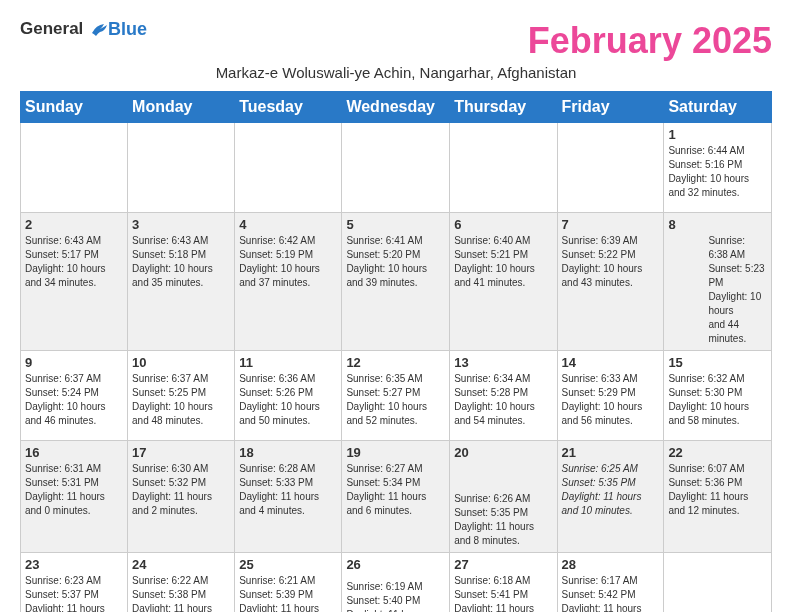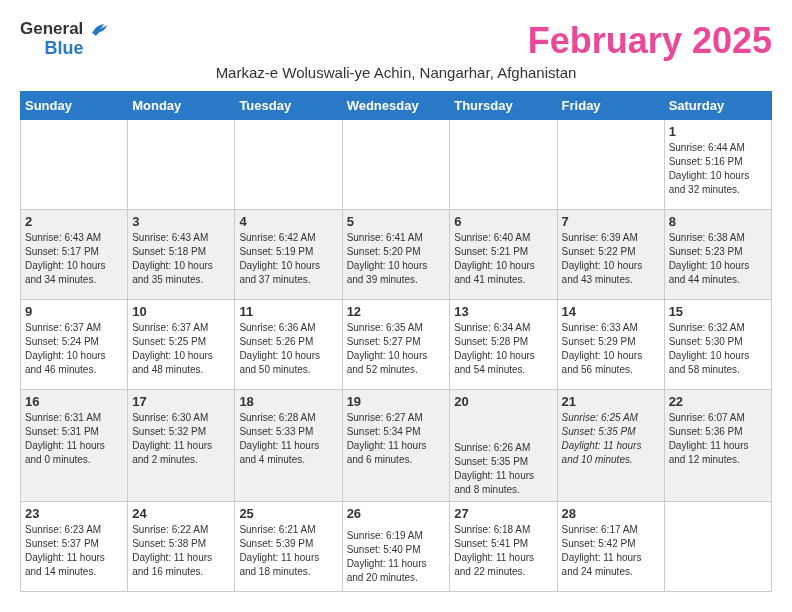--- a/index.html
+++ b/index.html
@@ -13,21 +13,21 @@
     .calendar {
       width: 100%;
       border-collapse: collapse;
       font-size: 11px;
     }
     .calendar th {
       background-color: #2979c7;
       color: #fff;
       padding: 6px 4px;
       text-align: left;
-      font-size: 13px;
+      font-size: 16px;
       font-weight: bold;
       border: 1px solid #2979c7;
     }
     .calendar td {
       border: 1px solid #ccc;
       vertical-align: top;
       padding: 4px;
       width: 108px;
       min-height: 80px;
       height: 90px;
@@ -51,21 +51,21 @@
     }
     .row-white td {
       background-color: #fff;
     }
   </style>
 </head>
 <body>
 
 <div style="display:flex; justify-content:space-between; align-items:flex-start;">
   <div style="display:flex; align-items:center; gap:4px;">
-    <div style="display:flex; flex-direction:column; align-items:center;">
+    <div style="display:flex; flex-direction:row; align-items:flex-start;">
       <div style="font-size:17px; font-weight:bold; color:#333; line-height:1.1;">
         <span style="color:#333;">General</span>
         <svg width="18" height="14" viewBox="0 0 18 14" style="vertical-align:middle; margin-left:2px;">
           <path d="M2 10 Q6 2 14 1 Q12 5 10 6 Q14 4 17 2 Q15 8 10 9 Q8 10 6 13 Q4 11 2 10Z" fill="#2979c7"></path>
         </svg>
       </div>
       <div style="font-size:18px; font-weight:bold; color:#2979c7; line-height:1.1;">Blue</div>
     </div>
   </div>
   <div>
@@ -140,21 +140,21 @@
         </td>
         <td>
           <div class="day-number">7</div>
           <div class="day-info" style="white-space: pre-line;">Sunrise: 6:39 AM
 Sunset: 5:22 PM
 Daylight: 10 hours
 and 43 minutes.</div>
         </td>
         <td>
           <div class="day-number">8</div>
-          <div class="day-info" style="white-space: pre-line;">Sunrise: 6:38 AM
+          <div class="day-info" style="white-space: pre-line; margin-left: 40px;">Sunrise: 6:38 AM
 Sunset: 5:23 PM
 Daylight: 10 hours
 and 44 minutes.</div>
         </td>
       </tr>
       <tr class="row-white">
         <td>
           <div class="day-number">9</div>
           <div class="day-info" style="white-space: pre-line;">Sunrise: 6:37 AM
 Sunset: 5:24 PM

